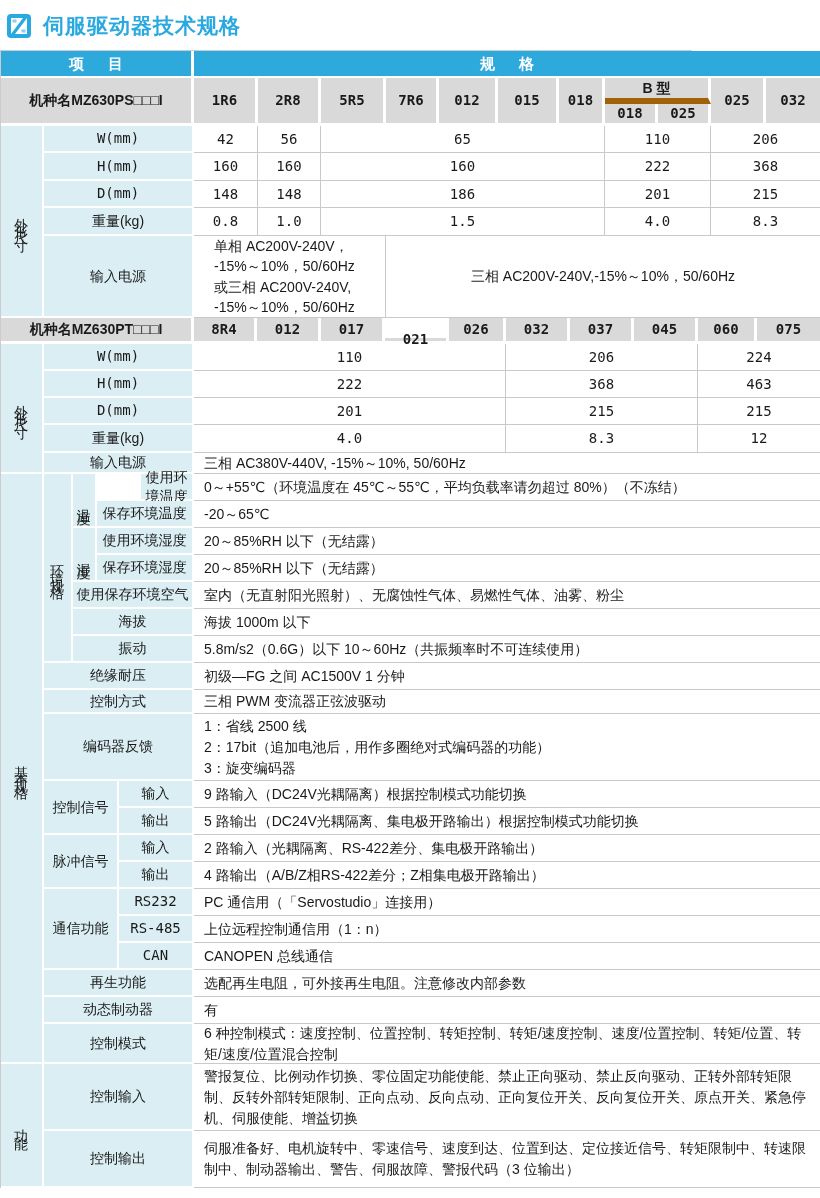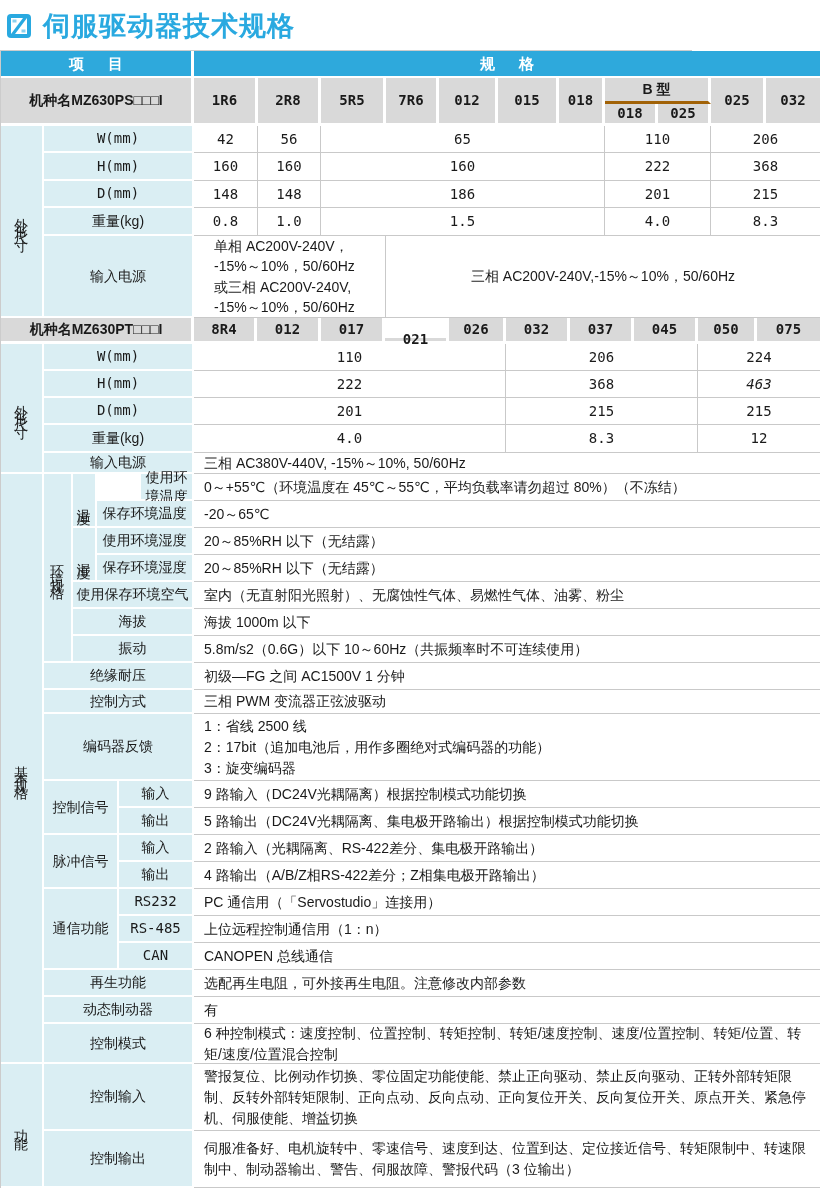--- a/index.html
+++ b/index.html
@@ -4,21 +4,21 @@
 <style>
   * { box-sizing: border-box; margin: 0; padding: 0; }
   html,body { background:#fff; }
   body {
     width: 820px; height: 1198px;
     font-family: "Liberation Sans", "DejaVu Sans", sans-serif;
     color: #1a1a1a; overflow: hidden;
   }
   .title-bar { height: 50px; display: flex; align-items: center; padding: 2px 0 0 7px; }
   .title-icon { width: 24px; height: 24px; margin-right: 12px; flex: 0 0 auto; }
-  .page-title { font-size: 27px; font-weight: bold; color: #29a9e0; letter-spacing: 1px; }
+  .page-title { font-size: 21px; font-weight: bold; color: #29a9e0; letter-spacing: 1px; }
 
   .spec-table { width: 692px; border-left: 1px solid #cccccc; border-top: 1px solid #cccccc; }
   .grid { display: grid; }
 
   .cell {
     display: flex; align-items: center; justify-content: center;
     border-right: 1px solid #c9c9c9; border-bottom: 1px solid #c9c9c9;
     font-size: 14px; background: #fff; text-align: center; line-height: 1.3;
   }
   .mono { font-family: "DejaVu Sans Mono", "Liberation Mono", monospace; }
@@ -79,21 +79,21 @@
 
   <div class="grid t-ps">
     <div class="cell g" style="grid-column:1/3;grid-row:1/3;">机种名MZ630PS□□□I</div>
     <div class="cell g mono" style="grid-column:3;grid-row:1/3;">1R6</div>
     <div class="cell g mono" style="grid-column:4;grid-row:1/3;">2R8</div>
     <div class="cell g mono" style="grid-column:5;grid-row:1/3;">5R5</div>
     <div class="cell g mono" style="grid-column:6;grid-row:1/3;">7R6</div>
     <div class="cell g mono" style="grid-column:7;grid-row:1/3;">012</div>
     <div class="cell g mono" style="grid-column:8;grid-row:1/3;">015</div>
     <div class="cell g mono" style="grid-column:9;grid-row:1/3;">018</div>
-    <div class="cell g" style="grid-column:10/12;grid-row:1;border-bottom:3px solid #a16207;">B 型</div>
+    <div class="cell g" style="grid-column:10/12;grid-row:1;border-bottom:6px solid #a16207;">B 型</div>
     <div class="cell g mono" style="grid-column:10;grid-row:2;">018</div>
     <div class="cell g mono" style="grid-column:11;grid-row:2;">025</div>
     <div class="cell g mono" style="grid-column:12;grid-row:1/3;">025</div>
     <div class="cell g mono" style="grid-column:13;grid-row:1/3;border-right:1px solid #c9c9c9;">032</div>
 
     <div class="cell bl vert" style="grid-column:1;grid-row:3/8;">
         <span>外形尺寸</span>
       </div>
 
     <div class="cell bl mono" style="grid-column:2;grid-row:3;">W(mm)</div>
@@ -135,36 +135,36 @@
   <div class="grid t-pt">
     <div class="cell g" style="grid-column:1/3;grid-row:1;">机种名MZ630PT□□□I</div>
     <div class="cell g mono" style="grid-column:3;grid-row:1;">8R4</div>
     <div class="cell g mono" style="grid-column:4;grid-row:1;">012</div>
     <div class="cell g mono" style="grid-column:5;grid-row:1;">017</div>
     <div class="cell g mono" style="grid-column:6;grid-row:1;margin-top:20px;">021</div>
     <div class="cell g mono" style="grid-column:7;grid-row:1;">026</div>
     <div class="cell g mono" style="grid-column:8;grid-row:1;">032</div>
     <div class="cell g mono" style="grid-column:9;grid-row:1;">037</div>
     <div class="cell g mono" style="grid-column:10;grid-row:1;">045</div>
-    <div class="cell g mono" style="grid-column:11;grid-row:1;">050</div>
+    <div class="cell g mono" style="grid-column:11;grid-row:1;">060</div>
     <div class="cell g mono" style="grid-column:12;grid-row:1;border-right:1px solid #c9c9c9;">075</div>
 
     <div class="cell bl vert" style="grid-column:1;grid-row:2/7;">
         <span>外形尺寸</span>
       </div>
 
     <div class="cell bl mono" style="grid-column:2;grid-row:2;">W(mm)</div>
     <div class="cell mono" style="grid-column:3/8;grid-row:2;">110</div>
     <div class="cell mono" style="grid-column:8/11;grid-row:2;">206</div>
     <div class="cell mono" style="grid-column:11/13;grid-row:2;text-align:right;">224</div>
 
     <div class="cell bl mono" style="grid-column:2;grid-row:3;">H(mm)</div>
     <div class="cell mono" style="grid-column:3/8;grid-row:3;">222</div>
     <div class="cell mono" style="grid-column:8/11;grid-row:3;">368</div>
-    <div class="cell mono" style="grid-column:11/13;grid-row:3;font-style:italic;">463</div>
+    <div class="cell mono" style="grid-column:11/13;grid-row:3;">463</div>
 
     <div class="cell bl mono" style="grid-column:2;grid-row:4;">D(mm)</div>
     <div class="cell mono" style="grid-column:3/8;grid-row:4;">201</div>
     <div class="cell mono" style="grid-column:8/11;grid-row:4;">215</div>
     <div class="cell mono" style="grid-column:11/13;grid-row:4;">215</div>
 
     <div class="cell bl" style="grid-column:2;grid-row:5;">重量(kg)</div>
     <div class="cell mono" style="grid-column:3/8;grid-row:5;">4.0</div>
     <div class="cell mono" style="grid-column:8/11;grid-row:5;">8.3</div>
     <div class="cell mono" style="grid-column:11/13;grid-row:5;">12</div>

